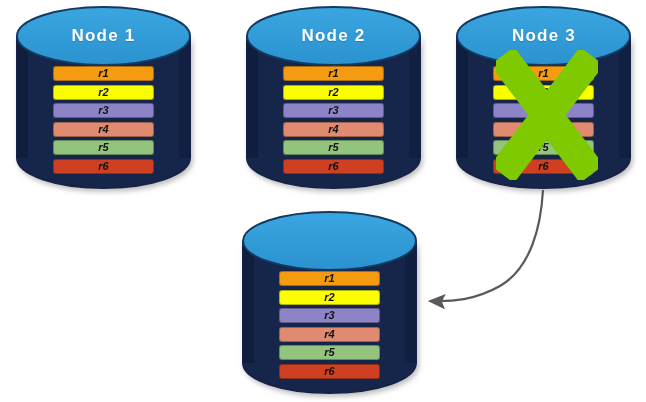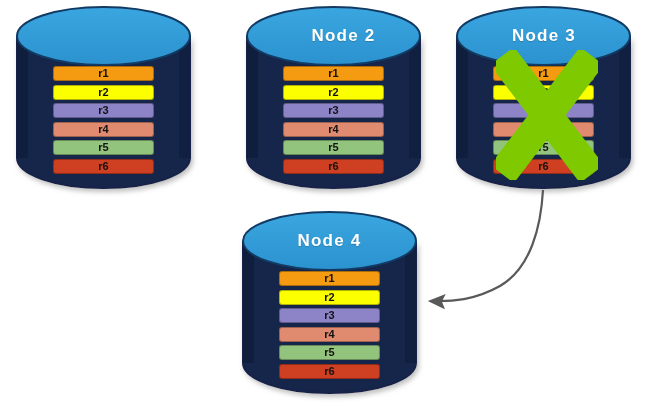--- a/index.html
+++ b/index.html
@@ -50,20 +50,21 @@
     position: absolute;
     border-radius: 3px;
     box-sizing: border-box;
     border: 1px solid rgba(0,0,0,0.30);
     color: #111111;
     font-weight: bold;
     font-size: 11px;
     line-height: 13px;
     text-align: center;
     font-family: "Liberation Sans", sans-serif;
+    font-style: italic;
   }
   .xmark {
     position: absolute;
     pointer-events: none;
   }
   .arrow-layer {
     position: absolute;
     left: 0; top: 0;
     width: 646px;
     height: 402px;
@@ -83,30 +84,31 @@
           <linearGradient id="topgrad-0" x1="0" y1="0" x2="0" y2="1">
             <stop offset="0%" stop-color="#3aa6e0"></stop>
             <stop offset="100%" stop-color="#2b92cf"></stop>
           </linearGradient>
         </defs>
         <path d="M 1,30 L 1,152 A 86.5,30 0 0 0 174,152 L 174,30 A 86.5,30 0 0 1 1,30 Z" fill="#18274b" stroke="#12214a" stroke-width="2" filter="url(#shadow-0)"></path>
         <rect x="1" y="30" width="11" height="122" fill="#0f1c3a" opacity="0.75"></rect>
         <rect x="163" y="30" width="11" height="122" fill="#0f1c3a" opacity="0.6"></rect>
         <ellipse cx="87.5" cy="30" rx="86.5" ry="29" fill="url(#topgrad-0)" stroke="#123a63" stroke-width="2"></ellipse>
       </svg>
+      <div class="node-title" style="top: 20px;">Node  1</div>
       <div class="rows">
         <div class="row" style="left: 37px; top: 60px; width: 101px; height: 15px; background: rgb(245, 155, 17);">r1</div>
         <div class="row" style="left: 37px; top: 78.6px; width: 101px; height: 15px; background: rgb(251, 255, 0);">r2</div>
         <div class="row" style="left: 37px; top: 97.2px; width: 101px; height: 15px; background: rgb(141, 132, 200);">r3</div>
         <div class="row" style="left: 37px; top: 115.8px; width: 101px; height: 15px; background: rgb(224, 138, 112);">r4</div>
         <div class="row" style="left: 37px; top: 134.4px; width: 101px; height: 15px; background: rgb(147, 196, 125);">r5</div>
         <div class="row" style="left: 37px; top: 153px; width: 101px; height: 15px; background: rgb(207, 63, 33);">r6</div>
       </div>
     </div>
-    <div class="node" style="left: 246px; top: 6px; width: 175px; height: 182px; padding-left: 20px;">
+    <div class="node" style="left: 246px; top: 6px; width: 175px; height: 182px;">
       <svg class="cyl-svg" width="175" height="182" viewBox="0 0 175 182">
         <defs>
           <filter id="shadow-1" x="-25%" y="-25%" width="160%" height="160%">
             <feDropShadow dx="2" dy="3" stdDeviation="2.5" flood-color="#8a8a8a" flood-opacity="0.55"></feDropShadow>
           </filter>
           <linearGradient id="topgrad-1" x1="0" y1="0" x2="0" y2="1">
             <stop offset="0%" stop-color="#3aa6e0"></stop>
             <stop offset="100%" stop-color="#2b92cf"></stop>
           </linearGradient>
         </defs>
@@ -160,21 +162,20 @@
           <linearGradient id="topgrad-3" x1="0" y1="0" x2="0" y2="1">
             <stop offset="0%" stop-color="#3aa6e0"></stop>
             <stop offset="100%" stop-color="#2b92cf"></stop>
           </linearGradient>
         </defs>
         <path d="M 1,30 L 1,152 A 86.5,30 0 0 0 174,152 L 174,30 A 86.5,30 0 0 1 1,30 Z" fill="#18274b" stroke="#12214a" stroke-width="2" filter="url(#shadow-3)"></path>
         <rect x="1" y="30" width="11" height="122" fill="#0f1c3a" opacity="0.75"></rect>
         <rect x="163" y="30" width="11" height="122" fill="#0f1c3a" opacity="0.6"></rect>
         <ellipse cx="87.5" cy="30" rx="86.5" ry="29" fill="url(#topgrad-3)" stroke="#123a63" stroke-width="2"></ellipse>
       </svg>
-      <div class="node-title" style="top: 20px;">Node  4</div>
       <div class="rows">
         <div class="row" style="left: 37px; top: 60px; width: 101px; height: 15px; background: rgb(245, 155, 17);">r1</div>
         <div class="row" style="left: 37px; top: 78.6px; width: 101px; height: 15px; background: rgb(251, 255, 0);">r2</div>
         <div class="row" style="left: 37px; top: 97.2px; width: 101px; height: 15px; background: rgb(141, 132, 200);">r3</div>
         <div class="row" style="left: 37px; top: 115.8px; width: 101px; height: 15px; background: rgb(224, 138, 112);">r4</div>
         <div class="row" style="left: 37px; top: 134.4px; width: 101px; height: 15px; background: rgb(147, 196, 125);">r5</div>
         <div class="row" style="left: 37px; top: 153px; width: 101px; height: 15px; background: rgb(207, 63, 33);">r6</div>
       </div>
     </div>
     <svg class="xmark" width="102" height="130" viewBox="0 0 102 130" style="left: 496px; top: 50px;">

